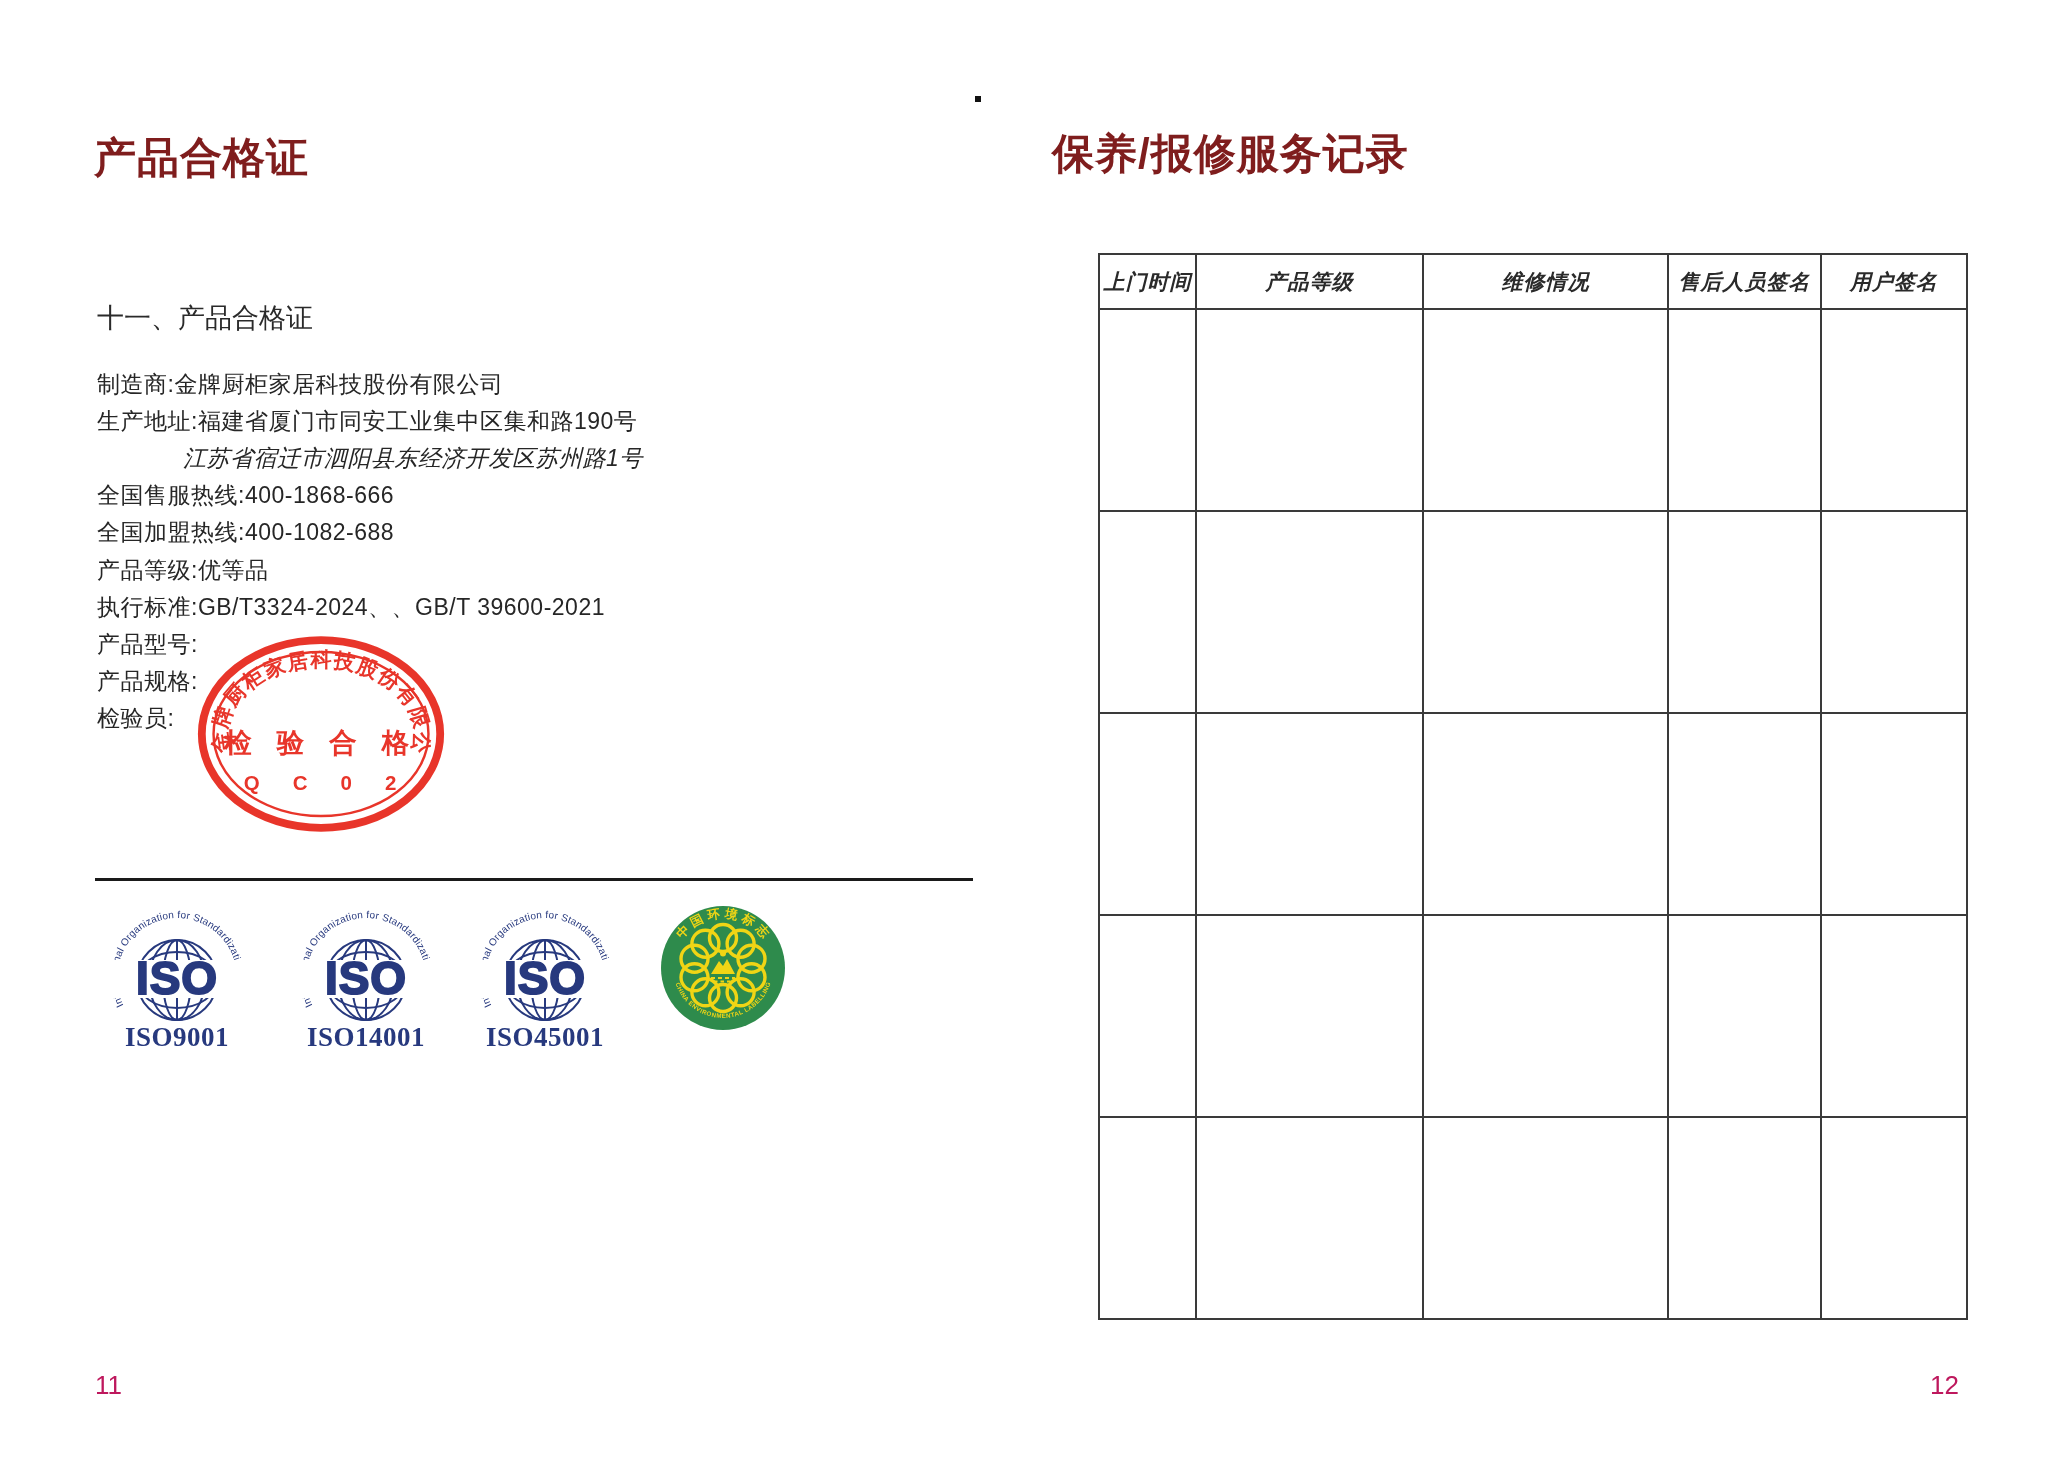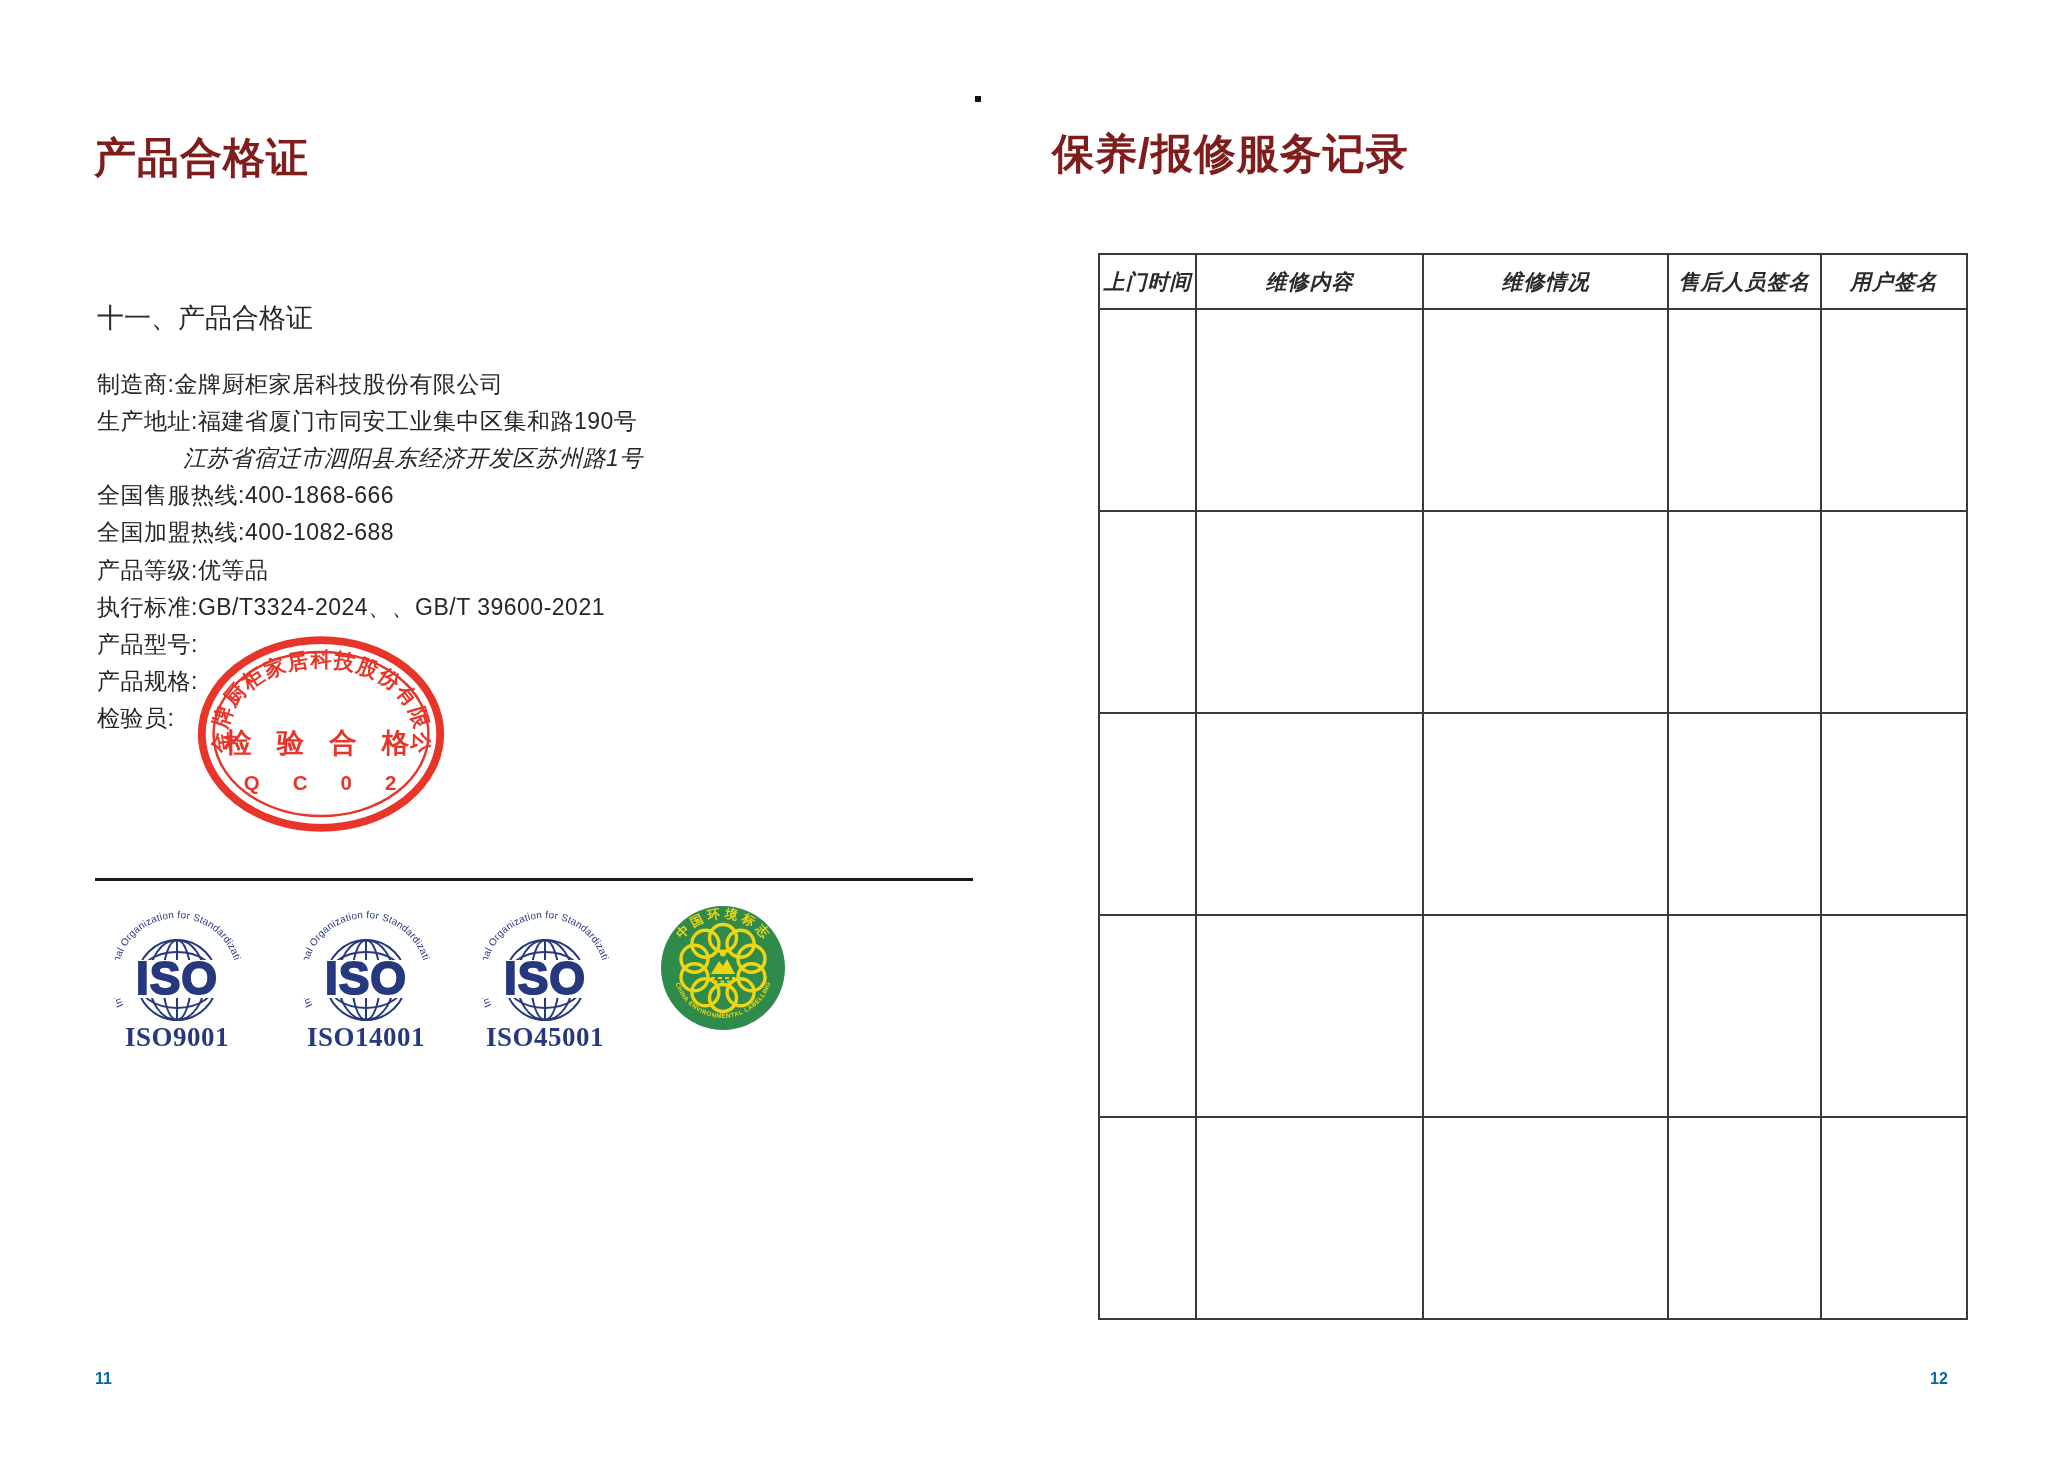--- a/index.html
+++ b/index.html
@@ -41,21 +41,21 @@
   .logo{position:absolute;top:902px;width:140px;text-align:center;}
   .logo-1{left:107px;}
   .logo-2{left:296px;}
   .logo-3{left:475px;}
   .iso-label{
     margin-top:-6px;
     font-size:27px;font-weight:700;color:#27397e;letter-spacing:0.5px;font-family:Liberation Serif, serif;
   }
   .green-badge{position:absolute;left:661px;top:906px;width:124px;height:124px;}
   
-  .page-num{position:absolute;font-size:16px;color:#0369a1;font-weight:bold;}
+  .page-num{position:absolute;font-size:26px;color:#be185d;}
   .page-num-left{left:95px;top:1370px;}
   .page-num-right{left:1930px;top:1370px;}
   .artifact-dot{
     position:absolute;left:975px;top:96px;width:6px;height:6px;background:#111;
   }
   
   .service-table{
     position:absolute;left:1098px;top:253px;
     border-collapse:collapse;table-layout:fixed;font-style:italic;
   }
@@ -223,21 +223,21 @@
     <colgroup>
       <col style="width:97px">
         <col style="width:227px">
         <col style="width:245px">
         <col style="width:153px">
         <col style="width:146px">
     </colgroup>
     <thead>
       <tr>
         <th>上门时间</th>
-        <th>维修内容</th>
+        <th>产品等级</th>
         <th>维修情况</th>
         <th>售后人员签名</th>
         <th>用户签名</th>
       </tr>
     </thead>
     <tbody>
       <tr>
         <td></td>
           <td></td>
           <td></td>

